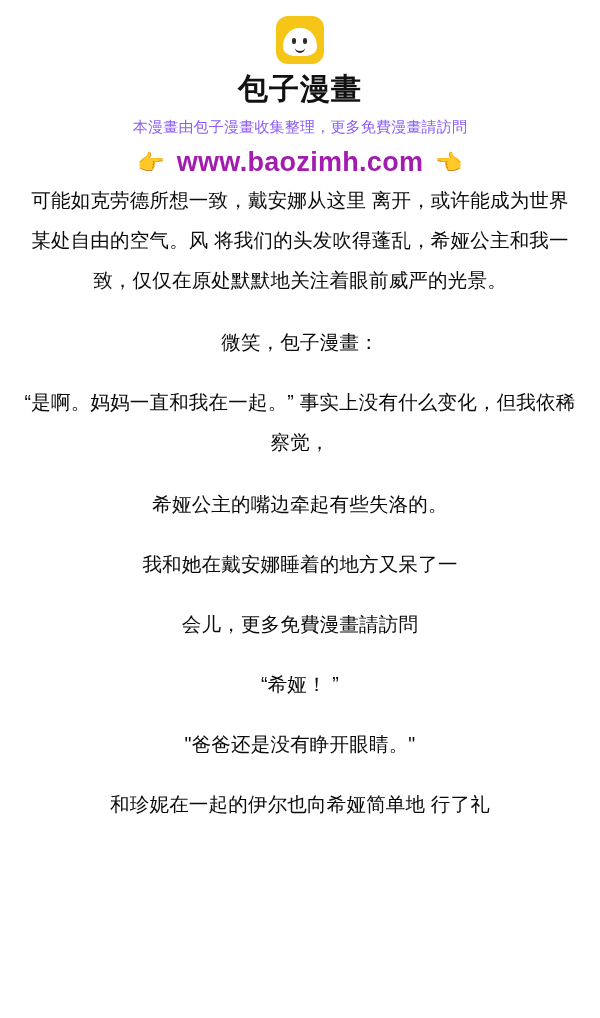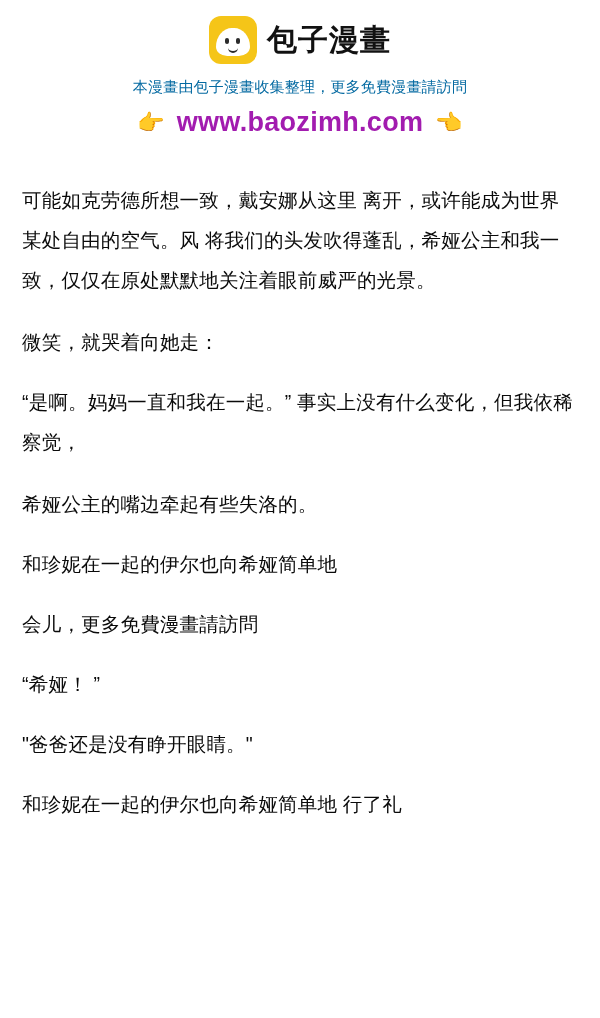--- a/index.html
+++ b/index.html
@@ -25,20 +25,21 @@
   .header {
     padding-top: 16px;
     text-align: center;
   }
 
   .brand-row {
     display: flex;
     align-items: center;
     justify-content: center;
     gap: 10px;
+    flex-direction: column;
   }
 
   .logo {
     width: 48px;
     height: 48px;
     border-radius: 12px;
     background: #f5c518;
     position: relative;
     display: inline-block;
     flex: 0 0 auto;
@@ -78,21 +79,21 @@
     font-size: 30px;
     font-weight: bold;
     color: #111;
     letter-spacing: 1px;
     line-height: 1;
   }
 
   .tagline {
     margin-top: 14px;
     font-size: 15px;
-    color: #0369a1;
+    color: #8b5cf6;
     letter-spacing: 0.2px;
   }
 
   .site-row {
     margin-top: 10px;
     display: flex;
     align-items: center;
     justify-content: center;
     gap: 12px;
   }
@@ -116,21 +117,21 @@
     padding: 0 22px;
     box-sizing: border-box;
   }
 
   .para {
     font-size: 19.5px;
     line-height: 40px;
     color: #0a0a0a;
     margin: 0 0 22px 0;
     letter-spacing: 0.2px;
-    text-align: left;
+    text-align: center;
     white-space: pre-wrap;
   }
   .para.tight { margin-bottom: 20px; }
   .para.last { margin-bottom: 0; }
 </style>
 </head>
 <body>
 
 <div class="page">
 
@@ -151,23 +152,23 @@
     <div class="site-row">
       <span class="hand">👉</span>
       <span class="site-url">www.baozimh.com</span>
       <span class="hand">👈</span>
     </div>
 
   </div>
 
   <div class="content">
     <p class="para">可能如克劳德所想一致，戴安娜从这里 离开，或许能成为世界某处自由的空气。风 将我们的头发吹得蓬乱，希娅公主和我一致，仅仅在原处默默地关注着眼前威严的光景。</p>
-    <p class="para tight">微笑，就哭着向她走：</p>
+    <p class="para tight">微笑，包子漫畫：</p>
     <p class="para">“是啊。妈妈一直和我在一起。” 事实上没有什么变化，但我依稀察觉，</p>
     <p class="para tight">希娅公主的嘴边牵起有些失洛的。</p>
-    <p class="para tight">和珍妮在一起的伊尔也向希娅简单地</p>
+    <p class="para tight">我和她在戴安娜睡着的地方又呆了一</p>
     <p class="para tight">会儿，更多免費漫畫請訪問</p>
     <p class="para tight">“希娅！ ”</p>
     <p class="para tight">"爸爸还是没有睁开眼睛。"</p>
     <p class="para last">和珍妮在一起的伊尔也向希娅简单地 行了礼</p>
   </div>
 
 </div>
 
 </body></html>

